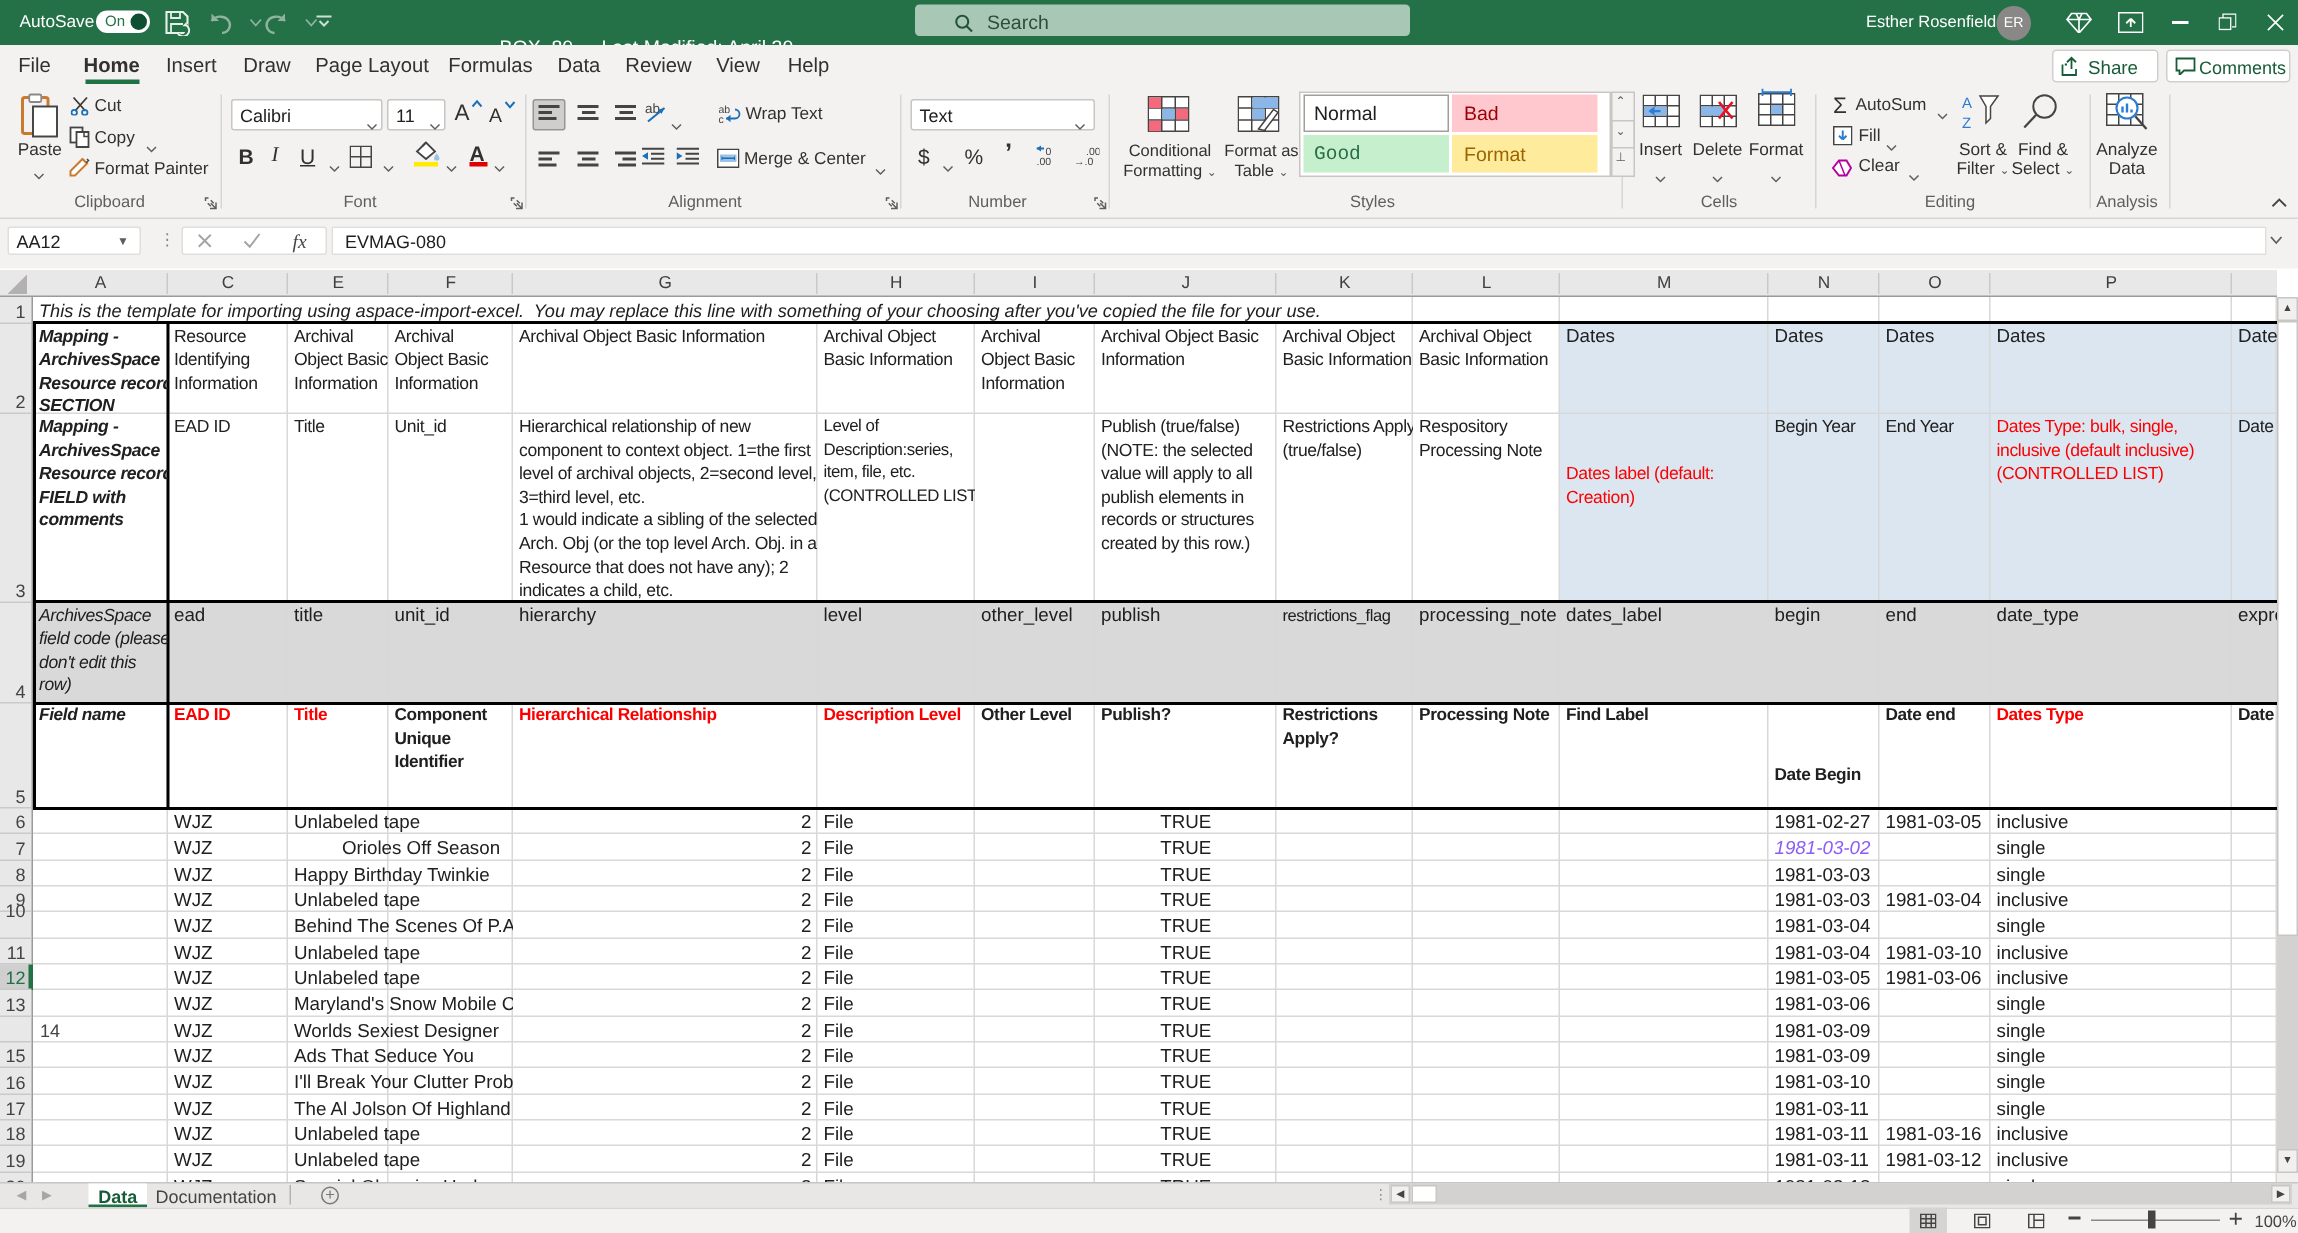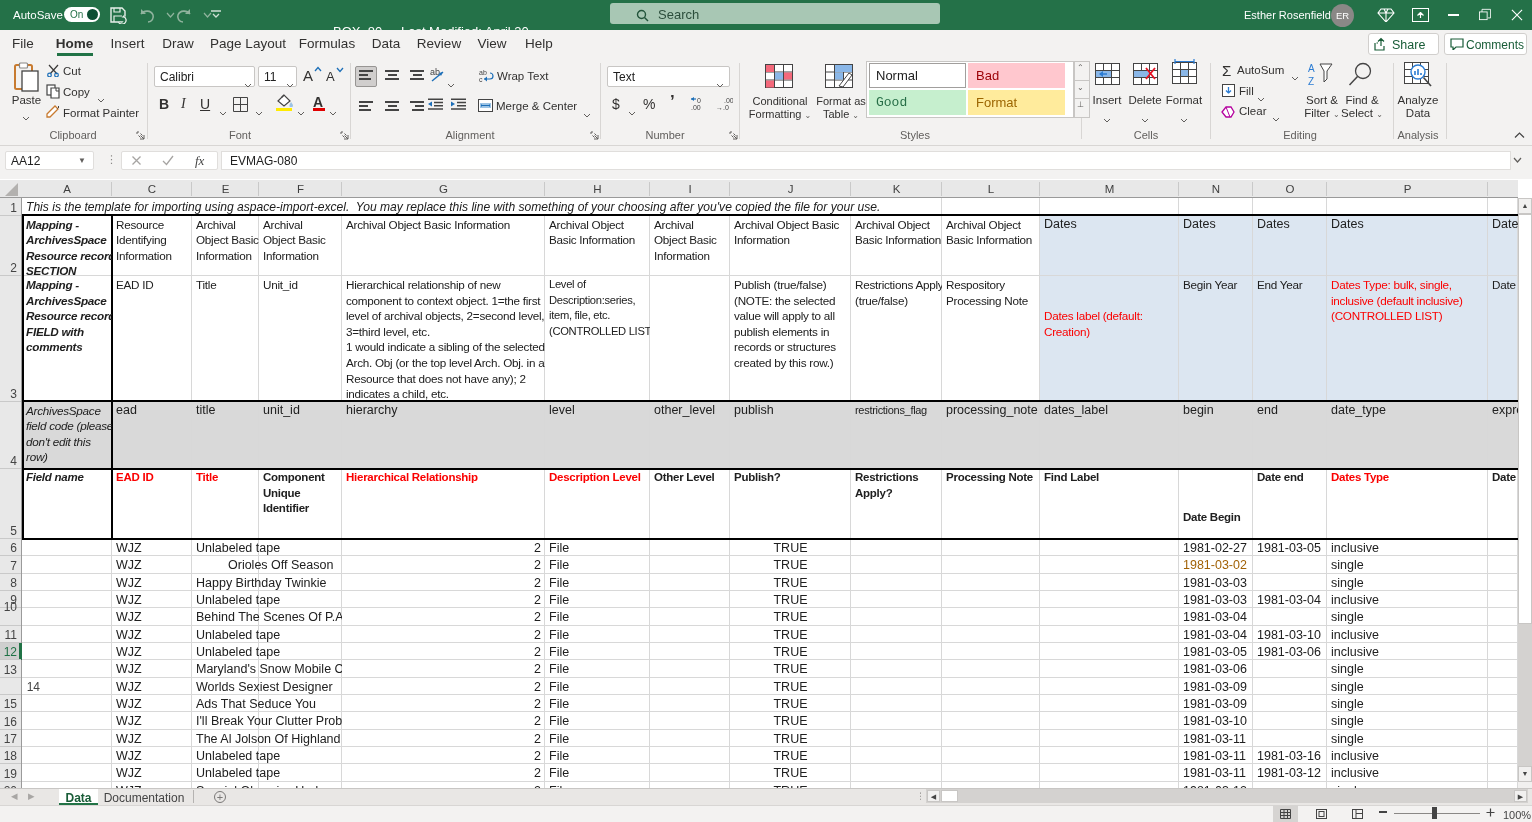--- a/index.html
+++ b/index.html
@@ -607,21 +607,21 @@
 <div class="abs " style="left:545px;top:539.0px;width:105px;height:17.34px;overflow:hidden;white-space:nowrap;padding:2px 4px 0 4px;text-align:left;font-size:12.5px;color:#202020;">File</div>
 <div class="abs " style="left:730px;top:539.0px;width:121px;height:17.34px;overflow:hidden;white-space:nowrap;padding:2px 4px 0 4px;text-align:center;font-size:12.5px;color:#202020;">TRUE</div>
 <div class="abs " style="left:1179px;top:539.0px;width:74px;height:17.34px;overflow:hidden;white-space:nowrap;padding:2px 4px 0 4px;text-align:left;font-size:12.5px;color:#202020;">1981-02-27</div>
 <div class="abs " style="left:1253px;top:539.0px;width:74px;height:17.34px;overflow:hidden;white-space:nowrap;padding:2px 4px 0 4px;text-align:left;font-size:12.5px;color:#202020;">1981-03-05</div>
 <div class="abs " style="left:1327px;top:539.0px;width:161px;height:17.34px;overflow:hidden;white-space:nowrap;padding:2px 4px 0 4px;text-align:left;font-size:12.5px;color:#202020;">inclusive</div>
 <div class="abs " style="left:112px;top:556.34px;width:80px;height:17.34px;overflow:hidden;white-space:nowrap;padding:2px 4px 0 4px;text-align:left;font-size:12.5px;color:#202020;">WJZ</div>
 <div class="abs " style="left:192px;top:556.34px;width:150px;height:17.34px;overflow:hidden;white-space:nowrap;padding:2px 4px 0 4px;text-align:left;font-size:12.5px;color:#202020;margin-left:32px;">Orioles Off Season</div>
 <div class="abs " style="left:342px;top:556.34px;width:203px;height:17.34px;overflow:hidden;white-space:nowrap;padding:2px 4px 0 4px;text-align:right;font-size:12.5px;color:#202020;">2</div>
 <div class="abs " style="left:545px;top:556.34px;width:105px;height:17.34px;overflow:hidden;white-space:nowrap;padding:2px 4px 0 4px;text-align:left;font-size:12.5px;color:#202020;">File</div>
 <div class="abs " style="left:730px;top:556.34px;width:121px;height:17.34px;overflow:hidden;white-space:nowrap;padding:2px 4px 0 4px;text-align:center;font-size:12.5px;color:#202020;">TRUE</div>
-<div class="abs " style="left:1179px;top:556.34px;width:74px;height:17.34px;overflow:hidden;white-space:nowrap;padding:2px 4px 0 4px;text-align:left;font-size:12.5px;color:#a16207;">1981-03-02</div>
+<div class="abs " style="left:1179px;top:556.34px;width:74px;height:17.34px;overflow:hidden;white-space:nowrap;padding:2px 4px 0 4px;text-align:left;font-size:12.5px;color:#8b5cf6;font-style:italic;">1981-03-02</div>
 <div class="abs " style="left:1327px;top:556.34px;width:161px;height:17.34px;overflow:hidden;white-space:nowrap;padding:2px 4px 0 4px;text-align:left;font-size:12.5px;color:#202020;">single</div>
 <div class="abs " style="left:112px;top:573.6800000000001px;width:80px;height:17.34px;overflow:hidden;white-space:nowrap;padding:2px 4px 0 4px;text-align:left;font-size:12.5px;color:#202020;">WJZ</div>
 <div class="abs " style="left:192px;top:573.6800000000001px;width:150px;height:17.34px;overflow:hidden;white-space:nowrap;padding:2px 4px 0 4px;text-align:left;font-size:12.5px;color:#202020;">Happy Birthday Twinkie</div>
 <div class="abs " style="left:342px;top:573.6800000000001px;width:203px;height:17.34px;overflow:hidden;white-space:nowrap;padding:2px 4px 0 4px;text-align:right;font-size:12.5px;color:#202020;">2</div>
 <div class="abs " style="left:545px;top:573.6800000000001px;width:105px;height:17.34px;overflow:hidden;white-space:nowrap;padding:2px 4px 0 4px;text-align:left;font-size:12.5px;color:#202020;">File</div>
 <div class="abs " style="left:730px;top:573.6800000000001px;width:121px;height:17.34px;overflow:hidden;white-space:nowrap;padding:2px 4px 0 4px;text-align:center;font-size:12.5px;color:#202020;">TRUE</div>
 <div class="abs " style="left:1179px;top:573.6800000000001px;width:74px;height:17.34px;overflow:hidden;white-space:nowrap;padding:2px 4px 0 4px;text-align:left;font-size:12.5px;color:#202020;">1981-03-03</div>
 <div class="abs " style="left:1327px;top:573.6800000000001px;width:161px;height:17.34px;overflow:hidden;white-space:nowrap;padding:2px 4px 0 4px;text-align:left;font-size:12.5px;color:#202020;">single</div>
 <div class="abs " style="left:112px;top:591.0200000000001px;width:80px;height:17.34px;overflow:hidden;white-space:nowrap;padding:2px 4px 0 4px;text-align:left;font-size:12.5px;color:#202020;">WJZ</div>
 <div class="abs " style="left:192px;top:591.0200000000001px;width:150px;height:17.34px;overflow:hidden;white-space:nowrap;padding:2px 4px 0 4px;text-align:left;font-size:12.5px;color:#202020;">Unlabeled tape</div>

